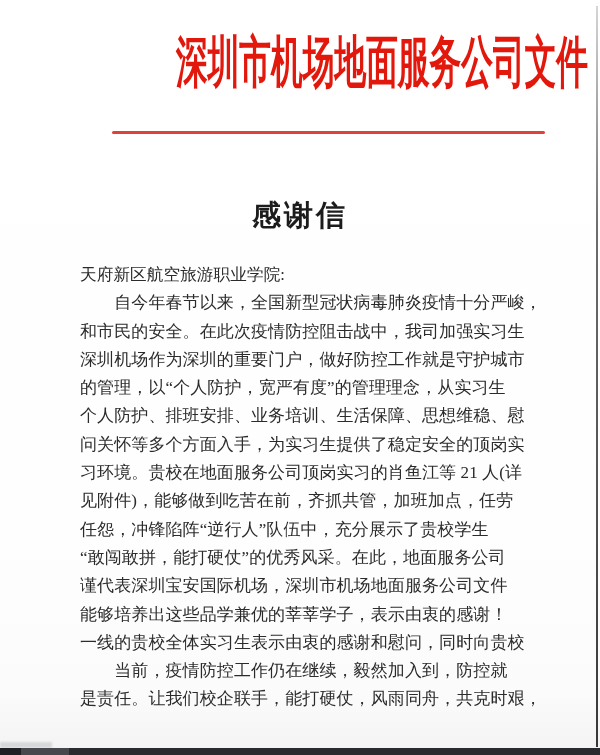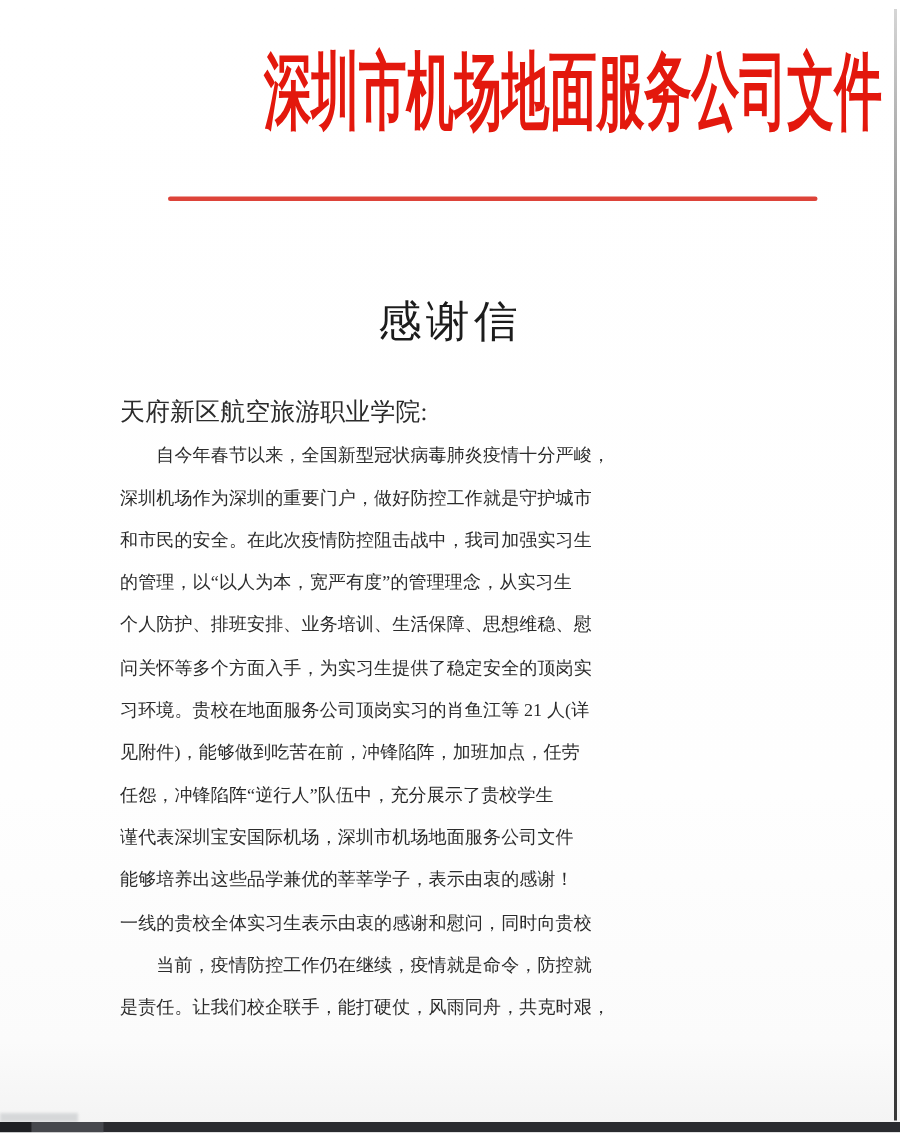--- a/index.html
+++ b/index.html
@@ -26,30 +26,30 @@
   }
   
   .red-rule{
     position:absolute;left:112px;top:131px;width:433px;height:3px;
     background:#dd4339;border-radius:2px;
   }
   
   .doc-title{
     position:absolute;top:197px;left:0;right:0;margin:0;
     text-align:center;
-    font-size:29px;font-weight:normal;color:#1c1c1c;
+    font-size:29px;font-weight:bold;color:#1c1c1c;
     letter-spacing:3px;line-height:36px;
   }
   
   .body-block{
     position:absolute;left:80px;top:261px;width:440px;
     color:#2b2b2b;
   }
   .line{
-    font-size:12px;line-height:28.3px;white-space:nowrap;
+    font-size:17px;line-height:28.3px;white-space:nowrap;
     letter-spacing:0.1px;
   }
   .salutation{font-size:16.6px;}
   
   .edge-line-right{
     position:absolute;top:6px;bottom:8px;right:2px;width:2px;
     background:linear-gradient(180deg,rgba(90,90,90,0.25) 0%,rgba(60,60,60,0.75) 30%,rgba(35,35,35,0.9) 100%);
   }
   .bottom-band{
     position:absolute;left:0;right:0;bottom:0;height:7px;
@@ -75,32 +75,33 @@
     <span class="inner">深圳市机场地面服务公司文件</span>
   </div>
 
   <div class="red-rule"></div>
 
   <h1 class="doc-title">感谢信</h1>
 
   <div class="body-block">
     <div class="line salutation">天府新区航空旅游职业学院:</div>
     <div class="line">　　自今年春节以来，全国新型冠状病毒肺炎疫情十分严峻，</div>
+    <div class="line">和市民的安全。在此次疫情防控阻击战中，我司加强实习生</div>
     <div class="line">深圳机场作为深圳的重要门户，做好防控工作就是守护城市</div>
-    <div class="line">和市民的安全。在此次疫情防控阻击战中，我司加强实习生</div>
-    <div class="line">的管理，以“以人为本，宽严有度”的管理理念，从实习生</div>
+    <div class="line">的管理，以“个人防护，宽严有度”的管理理念，从实习生</div>
     <div class="line">个人防护、排班安排、业务培训、生活保障、思想维稳、慰</div>
     <div class="line">问关怀等多个方面入手，为实习生提供了稳定安全的顶岗实</div>
     <div class="line">习环境。贵校在地面服务公司顶岗实习的肖鱼江等 21 人(详</div>
-    <div class="line">见附件)，能够做到吃苦在前，冲锋陷阵，加班加点，任劳</div>
+    <div class="line">见附件)，能够做到吃苦在前，齐抓共管，加班加点，任劳</div>
     <div class="line">任怨，冲锋陷阵“逆行人”队伍中，充分展示了贵校学生</div>
+    <div class="line">“敢闯敢拼，能打硬仗”的优秀风采。在此，地面服务公司</div>
     <div class="line">谨代表深圳宝安国际机场，深圳市机场地面服务公司文件</div>
     <div class="line">能够培养出这些品学兼优的莘莘学子，表示由衷的感谢！</div>
     <div class="line">一线的贵校全体实习生表示由衷的感谢和慰问，同时向贵校</div>
-    <div class="line">　　当前，疫情防控工作仍在继续，疫情就是命令，防控就</div>
+    <div class="line">　　当前，疫情防控工作仍在继续，毅然加入到，防控就</div>
     <div class="line">是责任。让我们校企联手，能打硬仗，风雨同舟，共克时艰，</div>
   </div>
 
   <div class="edge-line-right"></div>
   <div class="corner-smudge"></div>
   <div class="bottom-band">
     <span class="seg-dark"></span>
     <span class="seg-light"></span>
   </div>
 

